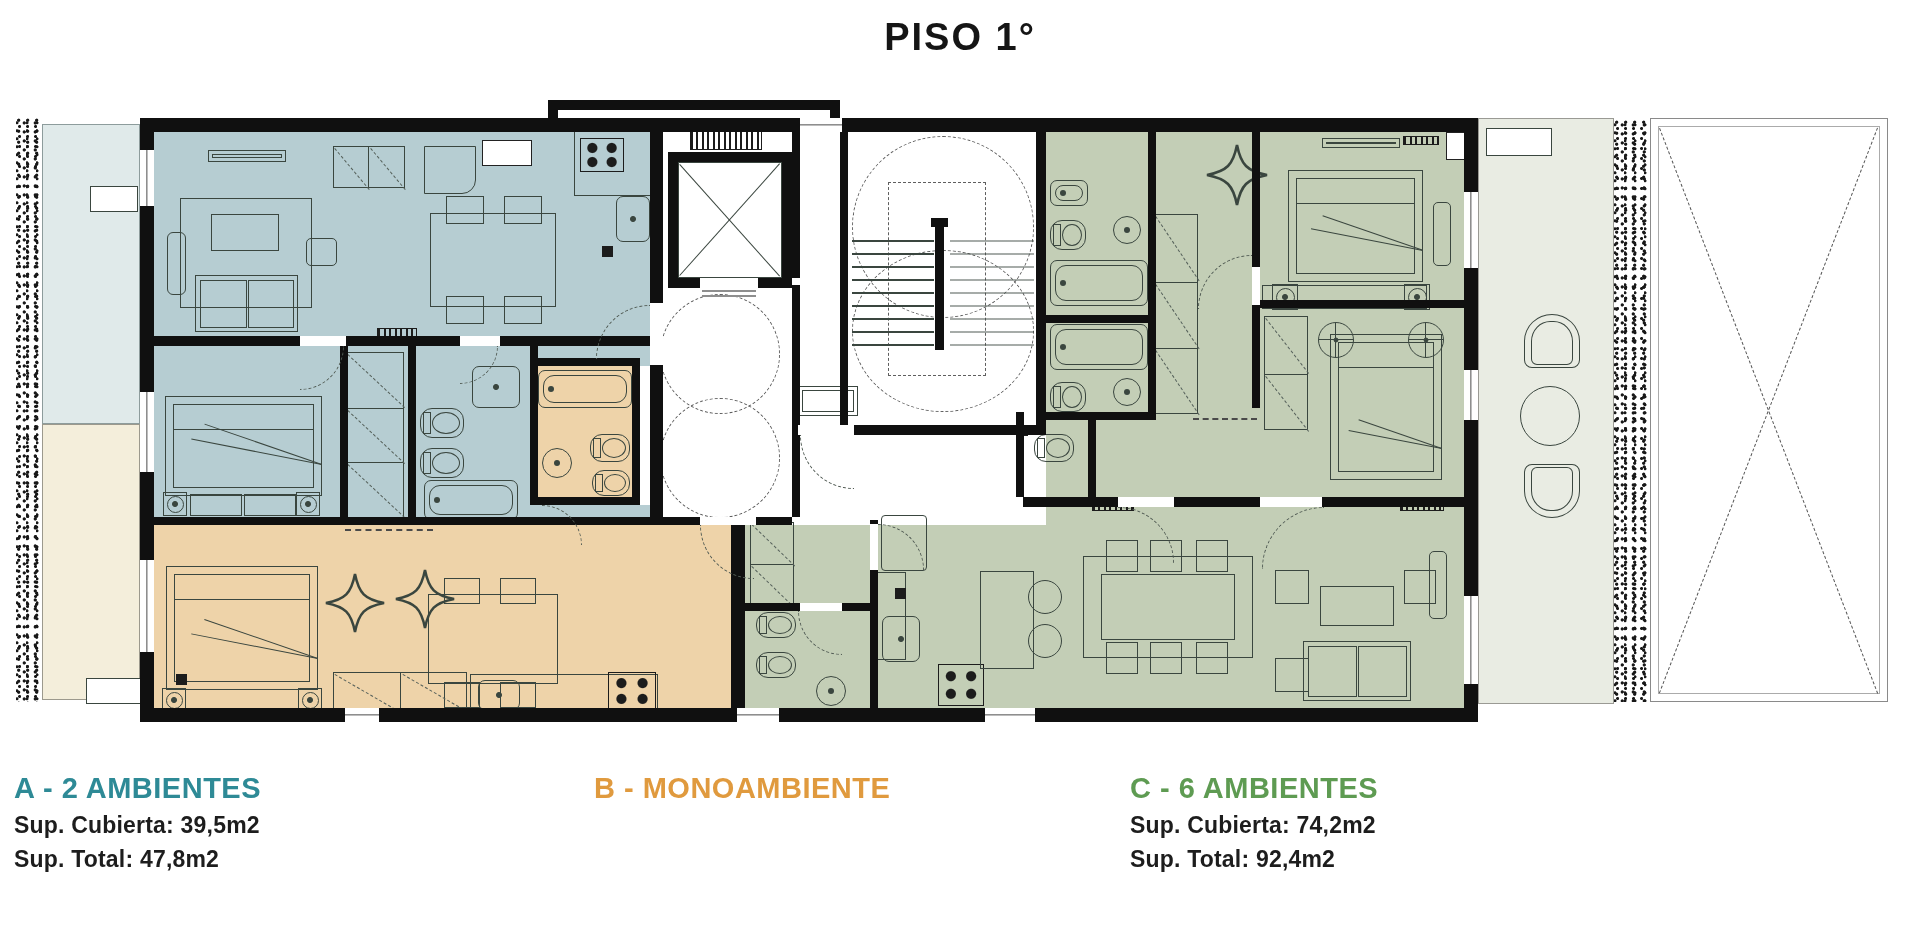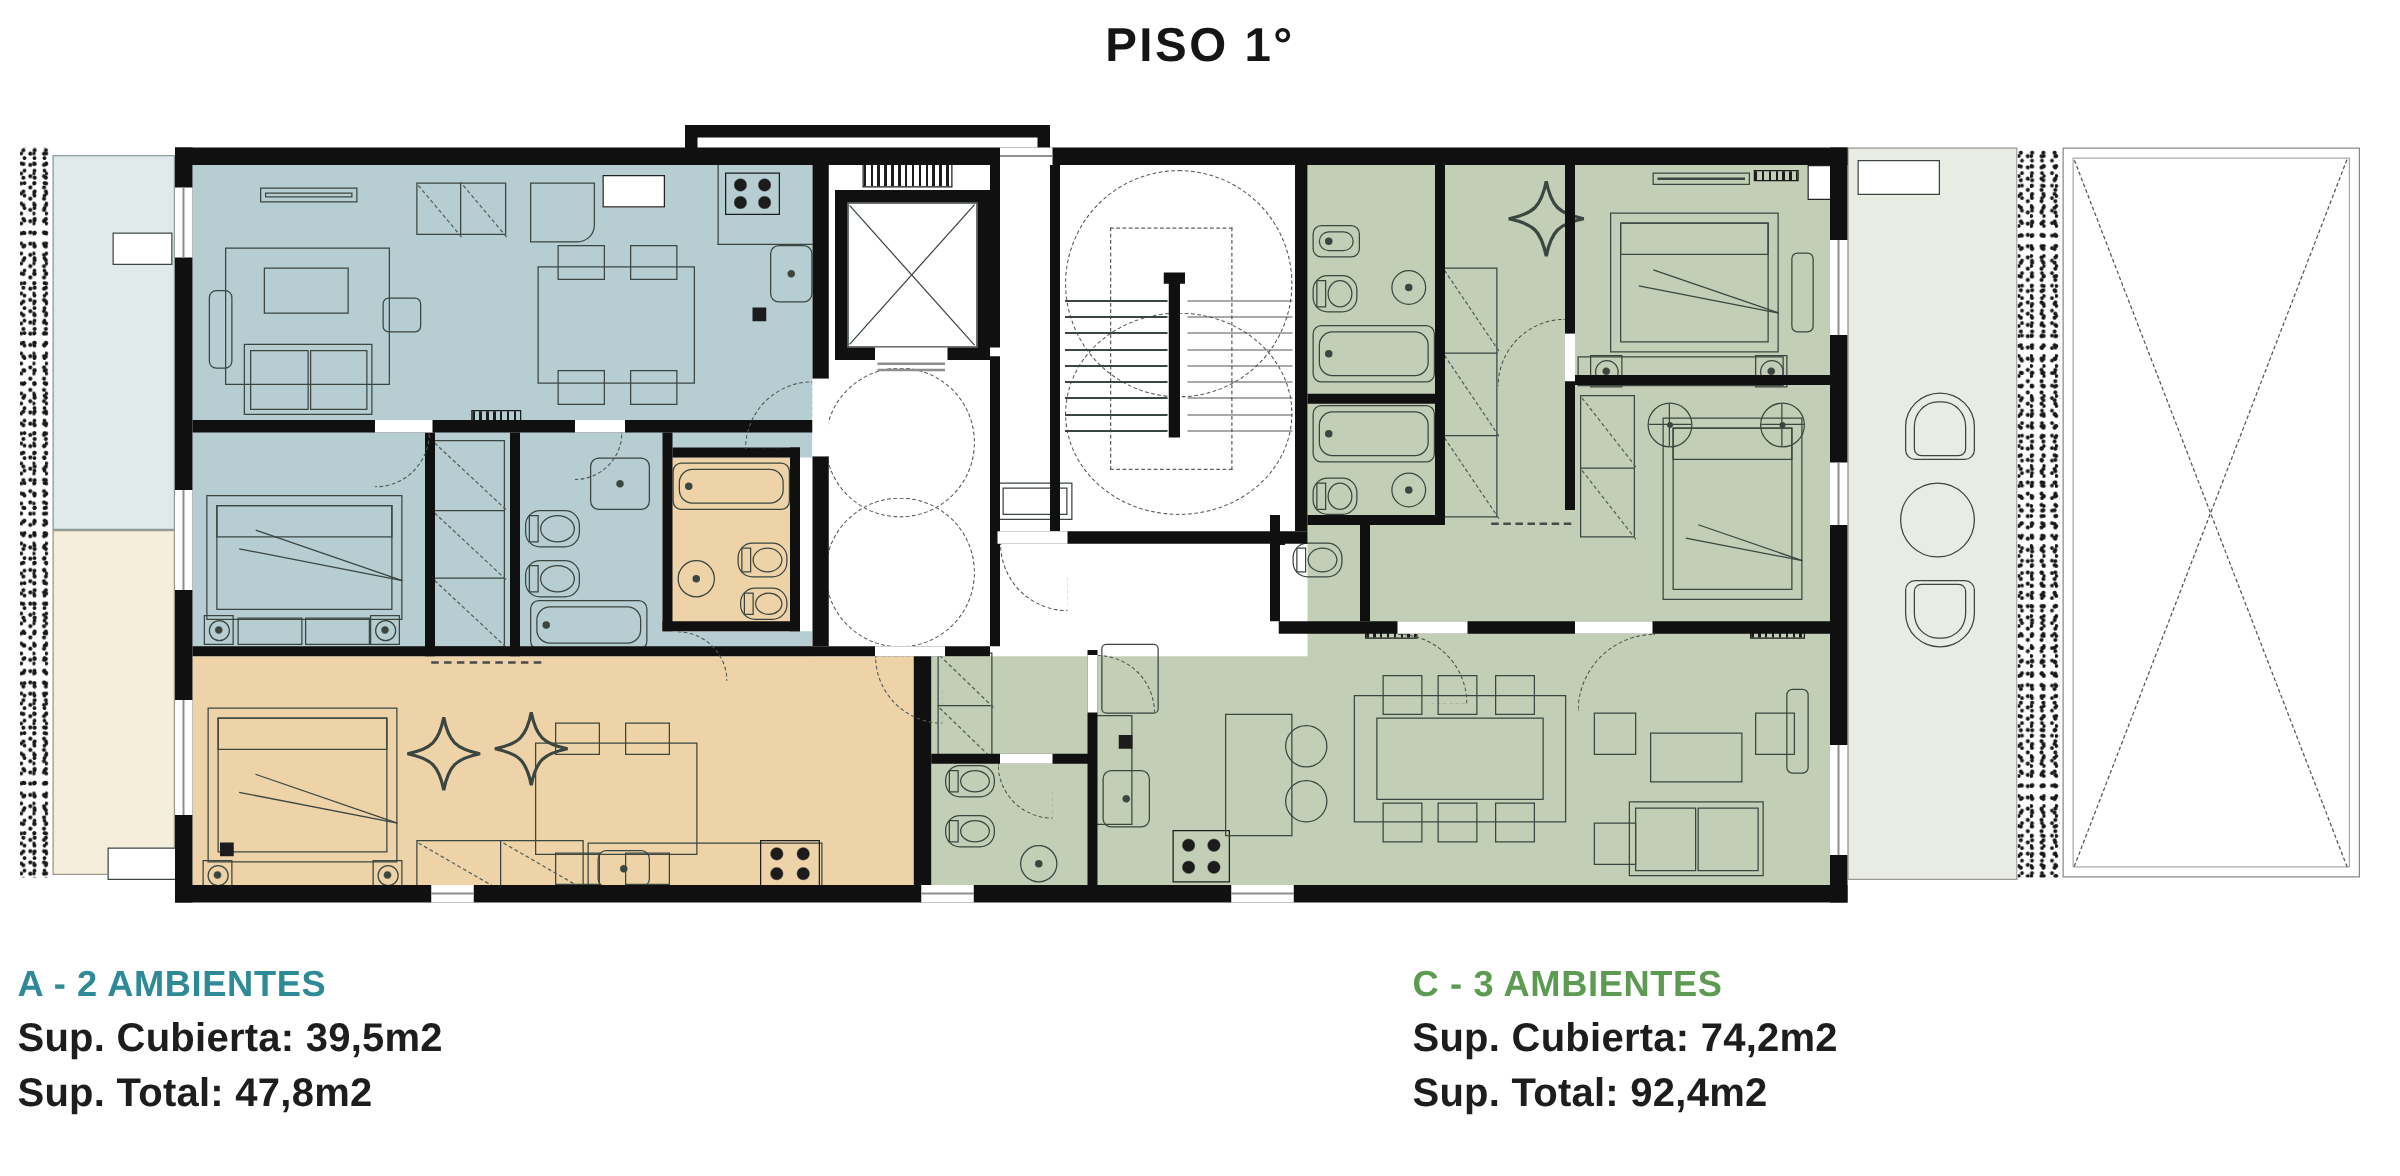--- a/index.html
+++ b/index.html
@@ -65,21 +65,21 @@
   .q4{border-width:0 1.6px 1.6px 0;border-style:dashed;border-bottom-right-radius:100%;border-left:0;border-top:0}
   .dch{border:1.7px solid var(--ln);border-radius:50% 50% 8px 8px}
   .dch::after{content:"";position:absolute;inset:6px 6px 2px;border:1.1px solid var(--ln);border-radius:46% 46% 6px 6px}
   .flip{transform:scaleY(-1)}
   .tgt{border:1.5px solid var(--ln);border-radius:50%;
     background:linear-gradient(var(--ln) 0 0) center/100% 1.2px no-repeat,
                linear-gradient(var(--ln) 0 0) center/1.2px 100% no-repeat,
                radial-gradient(circle,var(--ln) 2px,transparent 2.8px)}
   
   .leg h2{margin:0;font-size:29px;font-weight:700;letter-spacing:.5px}
-  .leg p{margin:7px 0 0;font-size:32px;font-weight:600;color:#1d1d1d;letter-spacing:.2px}
+  .leg p{margin:7px 0 0;font-size:23px;font-weight:600;color:#1d1d1d;letter-spacing:.2px}
 </style>
 </head>
 <body>
 
 <div class="stage">
 
   <div class="a title">PISO 1°</div>
 
   <div class="a" style="left:0;top:0;width:1920px;height:760px">
 
@@ -375,21 +375,22 @@
     <i class="a" style="left:702px;top:295px;width:54px;height:2px;background:#8e8e8e"></i>
   </div>
 
   <div class="a leg" style="left:0;top:772px;width:1920px;height:160px">
     <div class="a" style="left:14px;top:0;width:520px">
       <h2 style="color: rgb(46, 138, 150);">A - 2 AMBIENTES</h2>
       <p>Sup. Cubierta: 39,5m2</p>
       <p>Sup. Total: 47,8m2</p>
     </div>
     <div class="a" style="left:594px;top:0;width:520px">
+      <h2 style="color: rgb(224, 154, 62);">B - MONOAMBIENTE</h2>
     </div>
     <div class="a" style="left:1130px;top:0;width:520px">
-      <h2 style="color: rgb(94, 155, 82);">C - 3 AMBIENTES</h2>
+      <h2 style="color: rgb(94, 155, 82);">C - 6 AMBIENTES</h2>
       <p>Sup. Cubierta: 74,2m2</p>
       <p>Sup. Total: 92,4m2</p>
     </div>
   </div>
 
 </div>
 
 </body></html>

